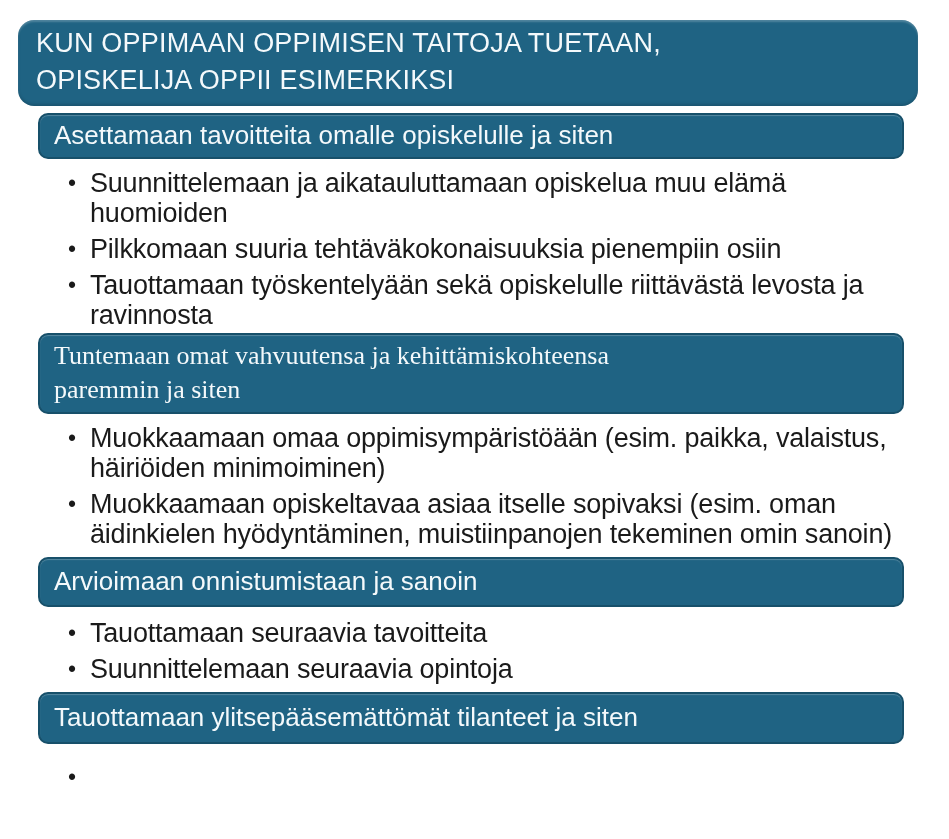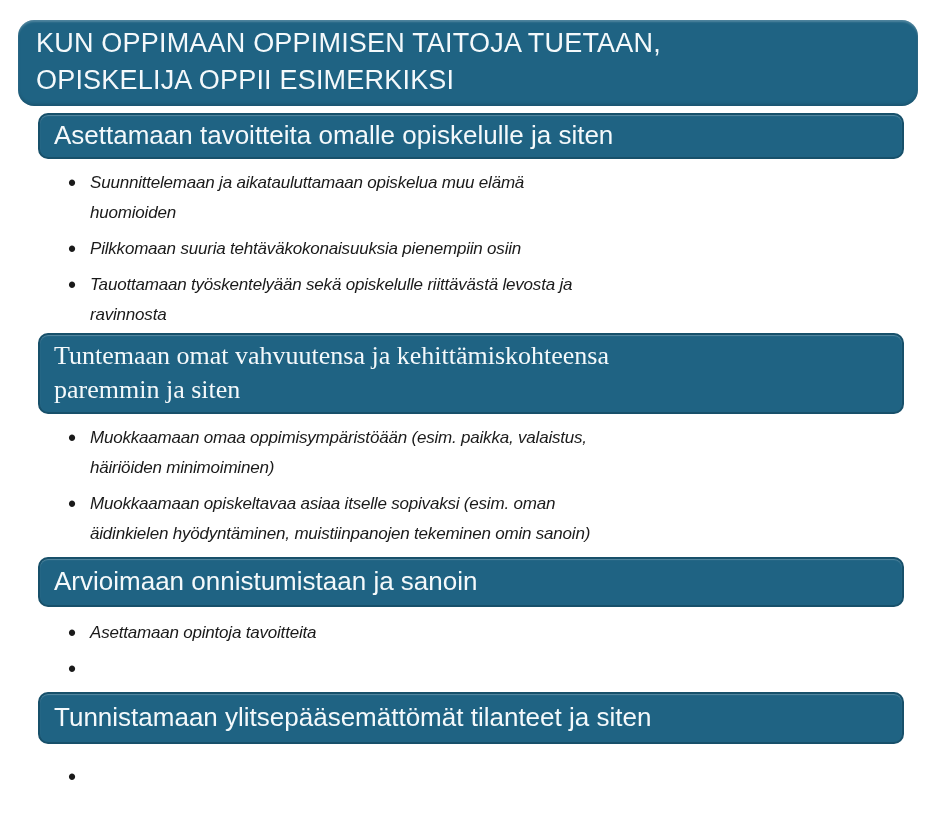--- a/index.html
+++ b/index.html
@@ -63,25 +63,24 @@
     margin-bottom:6px;
     color:var(--body-text);
   }
   .bullet-dot{
     flex:0 0 22px;width:22px;
     font-size:23px;line-height:30px;
     color:var(--body-text);
     text-align:left;
   }
   .bullet-text{
-    font-size:17px;line-height:30px;
+    font-size:27px;line-height:30px;
     color:var(--body-text);
     letter-spacing:-0.2px;
     white-space:pre-line;
-    font-style:italic;
   }
 </style>
 </head>
 <body>
 
 <div class="canvas">
 
   <div class="main-header">
     <div class="title-text">KUN OPPIMAAN OPPIMISEN TAITOJA TUETAAN,
 OPISKELIJA OPPII ESIMERKIKSI</div>
@@ -123,29 +122,30 @@
 äidinkielen hyödyntäminen, muistiinpanojen tekeminen omin sanoin)</span>
     </div>
   </div>
 
   <div class="section-header sh-3">
     <div class="section-title-text">Arvioimaan onnistumistaan ja sanoin</div>
   </div>
   <div class="bullet-list bl-3">
     <div class="bullet-item">
       <span class="bullet-dot">•</span>
-      <span class="bullet-text">Asettamaan opintoja tavoitteita</span>
+      <span class="bullet-text">Tauottamaan seuraavia tavoitteita</span>
     </div>
     <div class="bullet-item">
       <span class="bullet-dot">•</span>
+      <span class="bullet-text">Suunnittelemaan seuraavia opintoja</span>
     </div>
   </div>
 
   <div class="section-header sh-4">
-    <div class="section-title-text">Tunnistamaan ylitsepääsemättömät tilanteet ja siten</div>
+    <div class="section-title-text">Tauottamaan ylitsepääsemättömät tilanteet ja siten</div>
   </div>
   <div class="bullet-list bl-4">
     <div class="bullet-item">
       <span class="bullet-dot">•</span>
     </div>
   </div>
 
 </div>
 
 </body></html>

